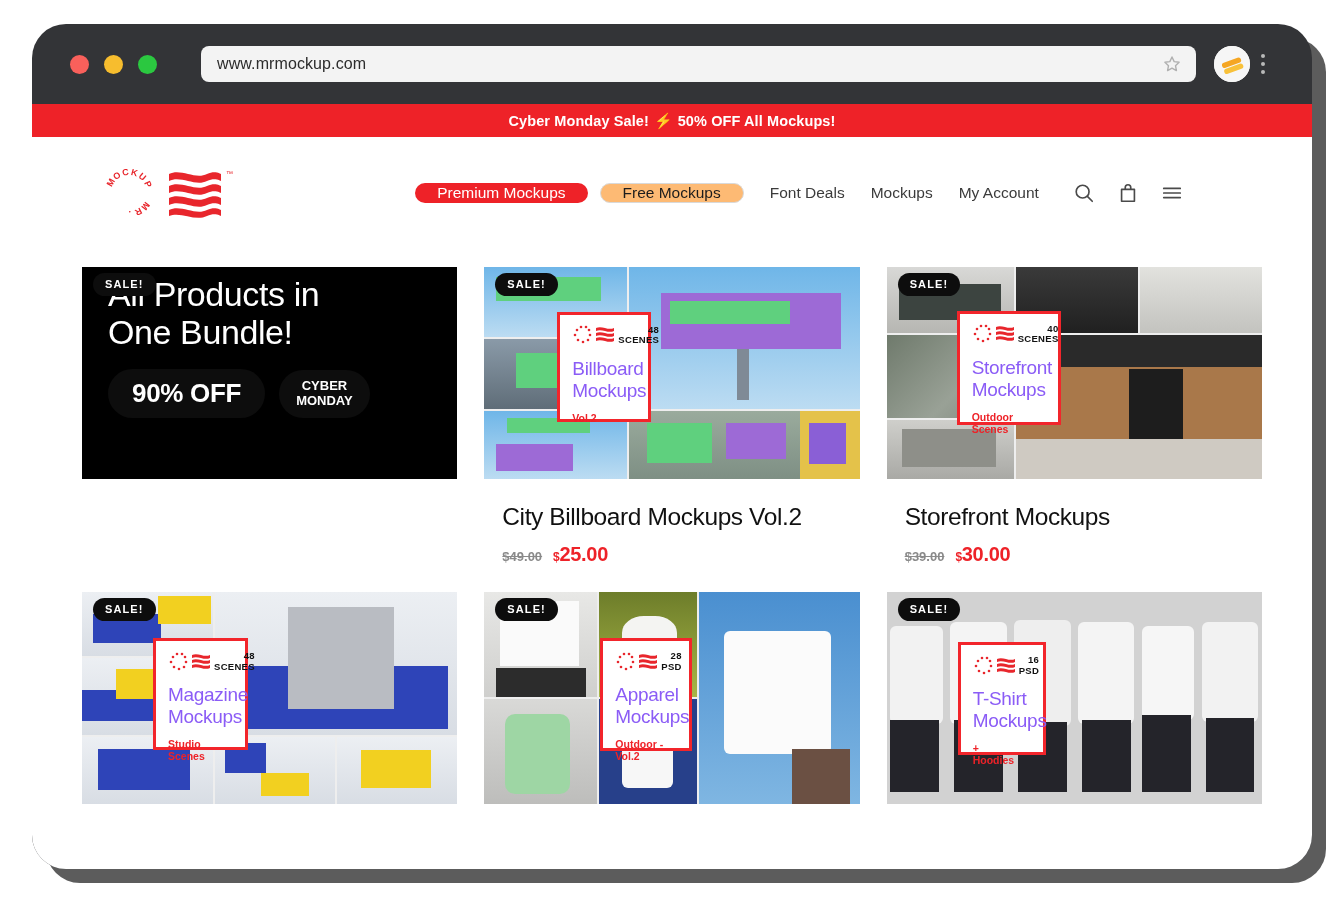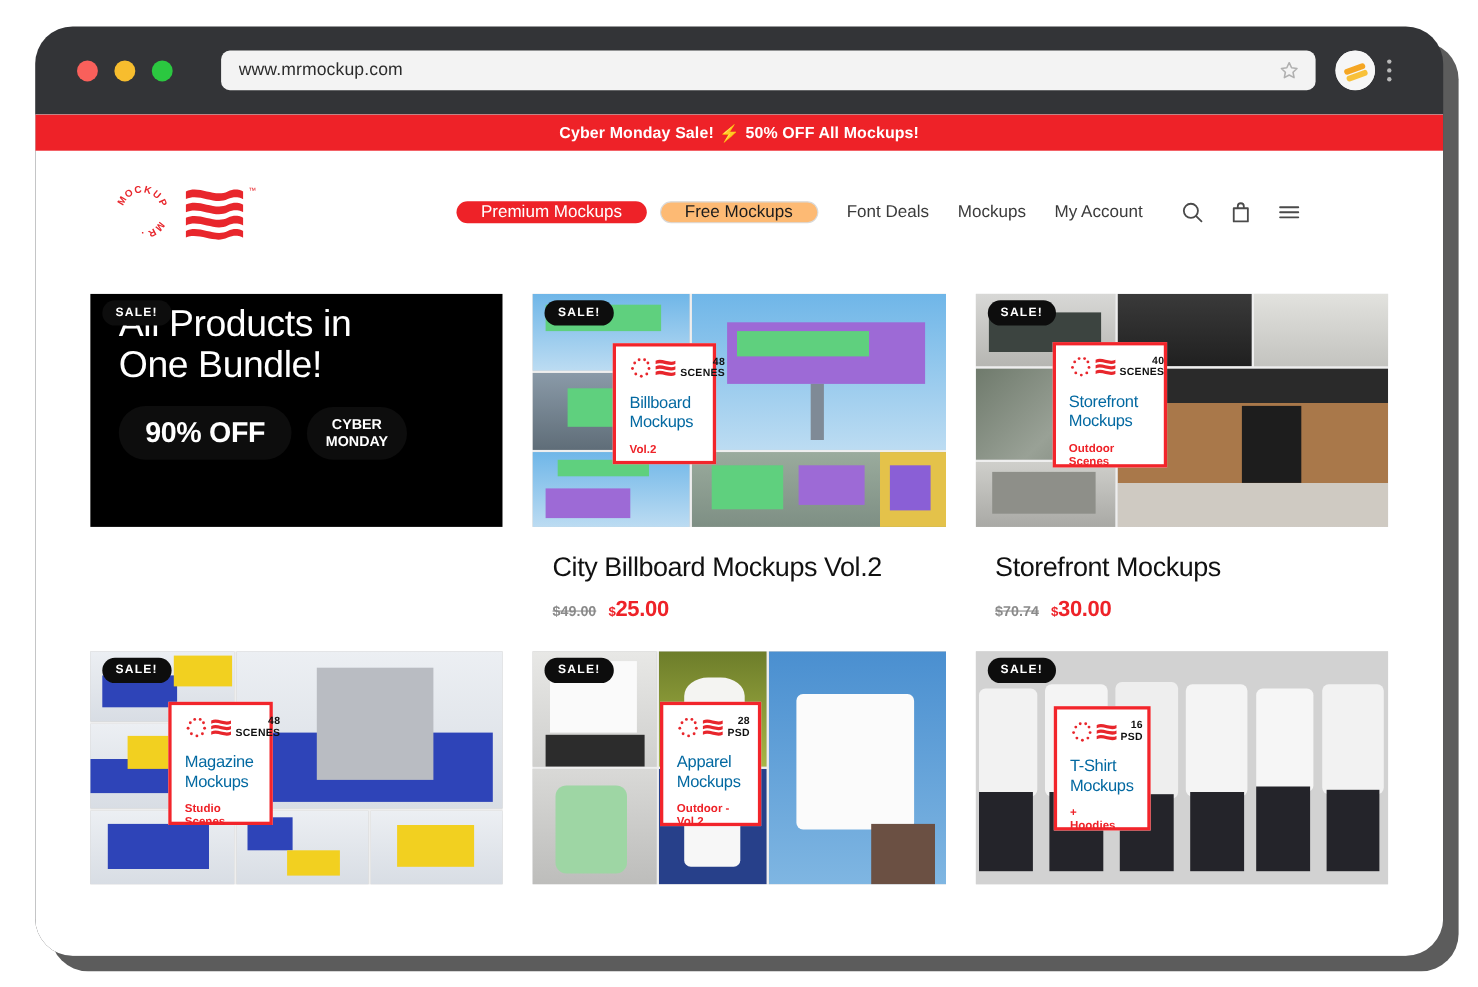--- a/index.html
+++ b/index.html
@@ -172,21 +172,21 @@
     position: absolute; z-index: 5; background: #fff;
     border: 3.5px solid #f2252b; padding: 10px 12px 12px;
     display: flex; flex-direction: column;
   }
   .ovl-top { display: flex; align-items: center; justify-content: space-between; margin-bottom: 12px; }
   .ovl-mark { display: flex; align-items: center; gap: 4px; }
   .ovl-count {
     font-size: 9.5px; font-weight: 800; line-height: 1.1; color: #111;
     text-align: right; letter-spacing: .3px;
   }
-  .ovl-title { font-size: 15px; line-height: 1.16; color: #0369a1; letter-spacing: -.3px; }
+  .ovl-title { font-size: 19px; line-height: 1.16; color: #8b5cf6; letter-spacing: -.3px; }
   .ovl-sub { font-size: 10.5px; font-weight: 700; color: #ee2228; margin-top: auto; padding-top: 10px; }
 
   .ovl.billboard { left: 73px; top: 45px; width: 94px; height: 110px; }
   .ovl.storefront { left: 70px; top: 44px; width: 104px; height: 114px; }
   .ovl.magazine   { left: 71px; top: 46px; width: 95px; height: 112px; }
   .ovl.apparel    { left: 72px; top: 46px; width: 92px; height: 113px; margin-left: 44px; }
   .ovl.tshirt     { left: 71px; top: 50px; width: 88px; height: 113px; }
 
   
   .info { padding: 24px 18px 0 18px; }
@@ -456,21 +456,21 @@
                 </span>
                 <span class="ovl-count"><span>40</span><br><span>SCENES</span></span>
               </div>
               <div class="ovl-title"><span>Storefront</span><br><span>Mockups</span></div>
               <div class="ovl-sub">Outdoor Scenes</div>
             </div>
           </div>
           <div class="info">
             <div class="ptitle">Storefront Mockups</div>
             <div class="prices">
-              <span class="old">$70.74</span>
+              <span class="old">$39.00</span>
               <span class="new"><span class="cur">$</span><span>30.00</span></span>
             </div>
           </div>
         </div>
 
         <div class="cell" style="margin-top:26px">
           <div class="card-media">
             <span class="sale-badge">SALE!</span>
             <div class="collage magazine">
               <div class="tile">

